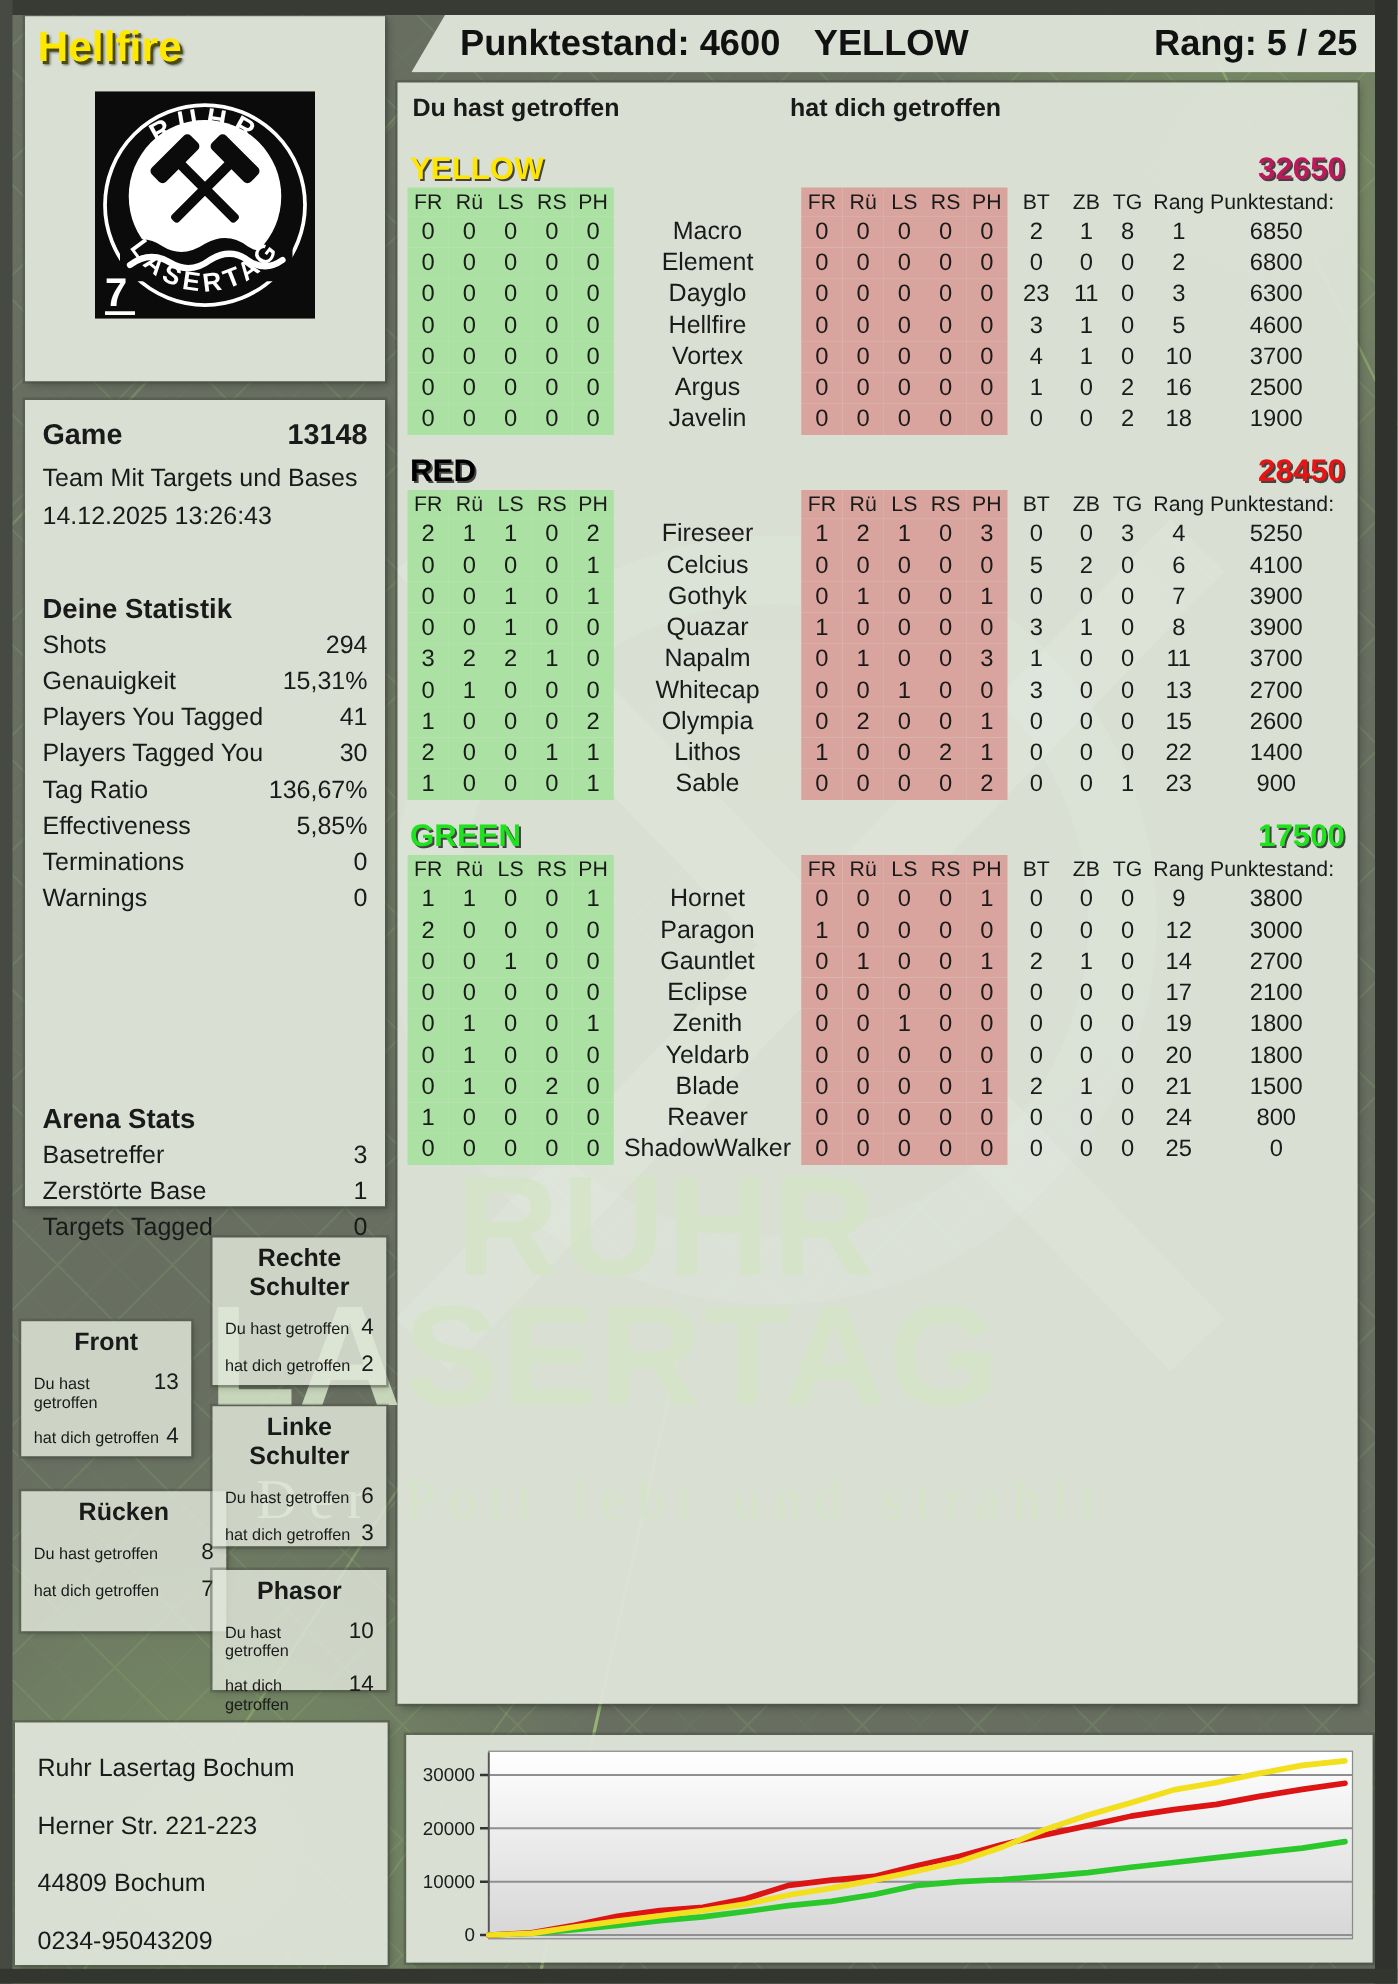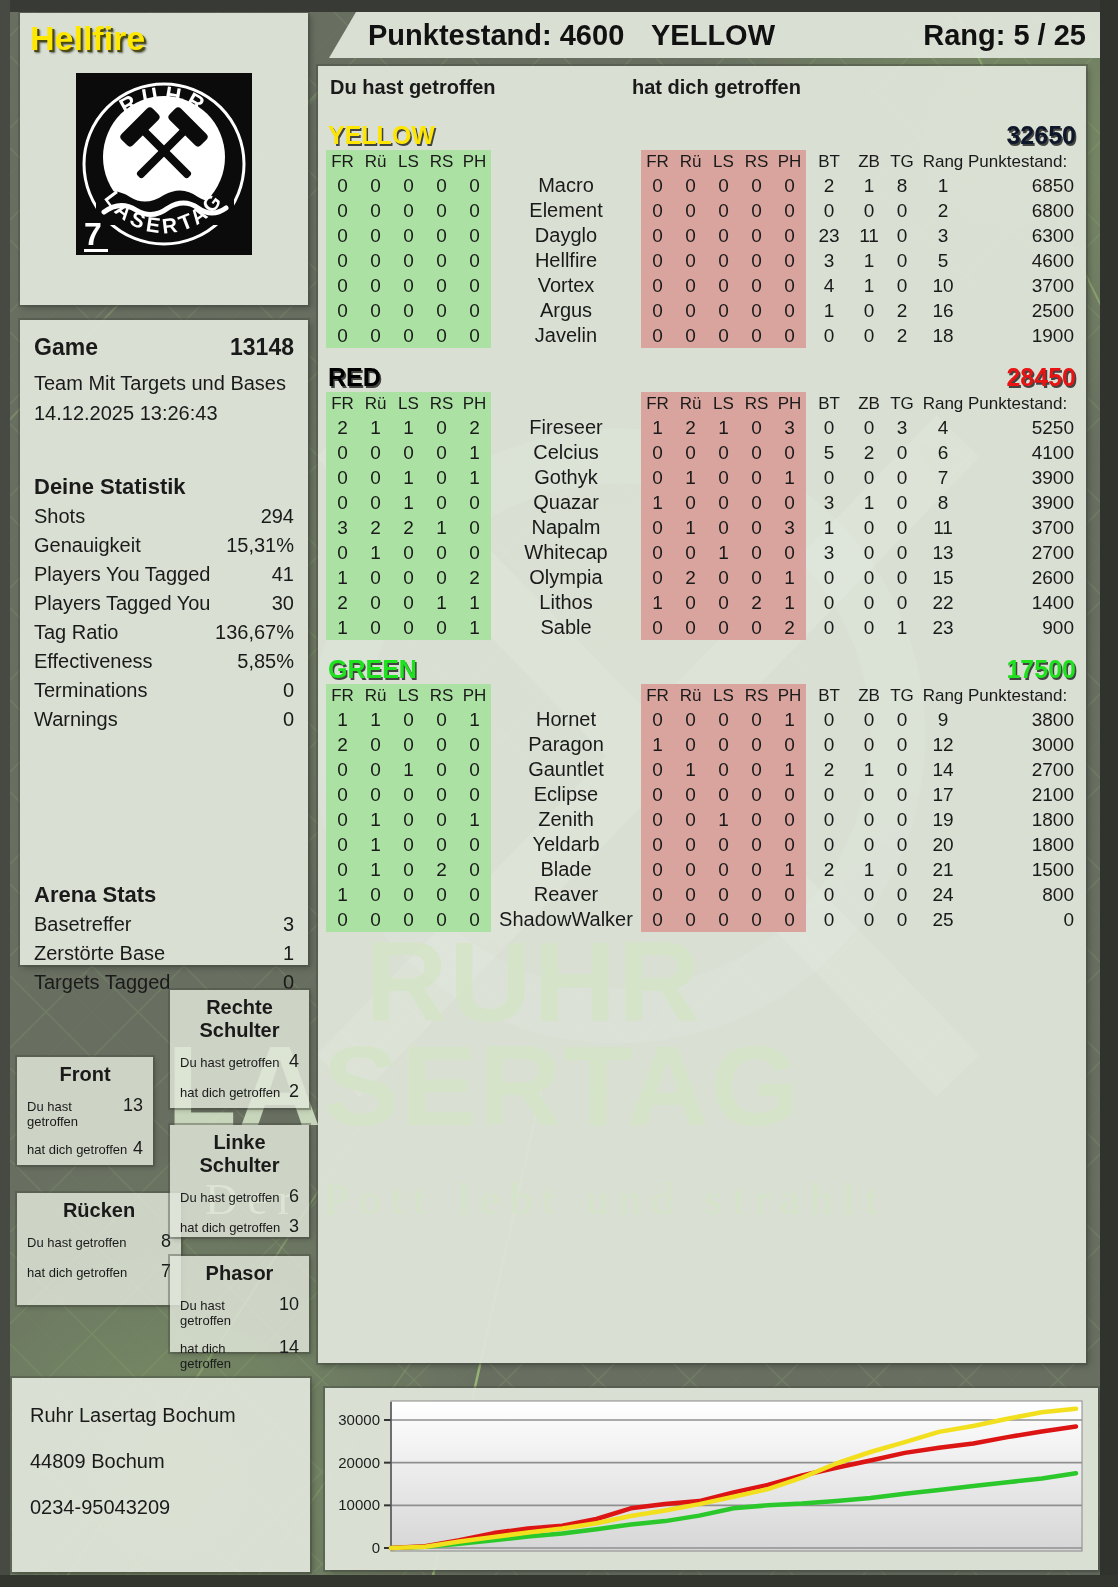--- a/index.html
+++ b/index.html
@@ -63,21 +63,21 @@
     align-items:center;
     margin-left:8px;margin-right:10px;
     height:25px;
   }
   .trow.hdr{height:23px;font-size:17px;}
   .trow .c{text-align:center;font-size:19px;line-height:25px;height:25px;}
   .trow.hdr .c{font-size:17px;line-height:23px;height:23px;}
   .c.g{background:#abe1a3;}
   .c.r{background:#d8a49d;}
   .c.name{font-size:20px;}
-  .c.score{text-align:right;padding-right:2px;}
+  .c.score{padding-right:2px;}
   .trow.hdr .c.score{text-align:left;}
 
   
   #panel-emblem{position:absolute;left:0px;top:250px;z-index:-1;opacity:1;}
 
   
   #watermark{
     position:absolute;left:165px;top:935px;width:780px;z-index:5;
     color:#d5e5c7;opacity:0.88;pointer-events:none;
   }
@@ -205,21 +205,21 @@
   </svg>
   <div id="main-inner">
     <div id="hits-header">
       <span id="hits-given-label">Du hast getroffen</span>
       <span id="hits-taken-label">hat dich getroffen</span>
     </div>
     <div id="teams-container">
         <section class="team-section">
           <div class="team-head">
             <span class="tname" style="color: rgb(255, 230, 0);">YELLOW</span>
-            <span class="ttotal" style="color: #0f172a;">32650</span>
+            <span class="ttotal" style="color: #be185d;">32650</span>
           </div>
           <div class="trow hdr">
             <span class="c g">FR</span>
             <span class="c g">Rü</span>
             <span class="c g">LS</span>
             <span class="c g">RS</span>
             <span class="c g">PH</span>
             <span class="c name"></span>
             <span class="c r">FR</span>
             <span class="c r">Rü</span>
@@ -853,20 +853,21 @@
       </div>
       <div class="zone-row">
         <span class="zl">hat dich getroffen</span>
         <span class="zv">14</span>
       </div>
     </div>
   </div>
 
 <div class="panel" id="address-panel">
     <div class="addr-line">Ruhr Lasertag Bochum</div>
+    <div class="addr-line">Herner Str. 221-223</div>
     <div class="addr-line">44809 Bochum</div>
     <div class="addr-line">0234-95043209</div>
   </div>
 
 <div class="panel" id="chart-panel">
   <svg id="chart-svg" width="773" height="182" xmlns="http://www.w3.org/2000/svg">
     <defs>
       <linearGradient id="plotGrad" x1="0" y1="0" x2="0" y2="1">
         <stop offset="0%" stop-color="#ffffff"></stop>
         <stop offset="100%" stop-color="#d6d6d6"></stop>

